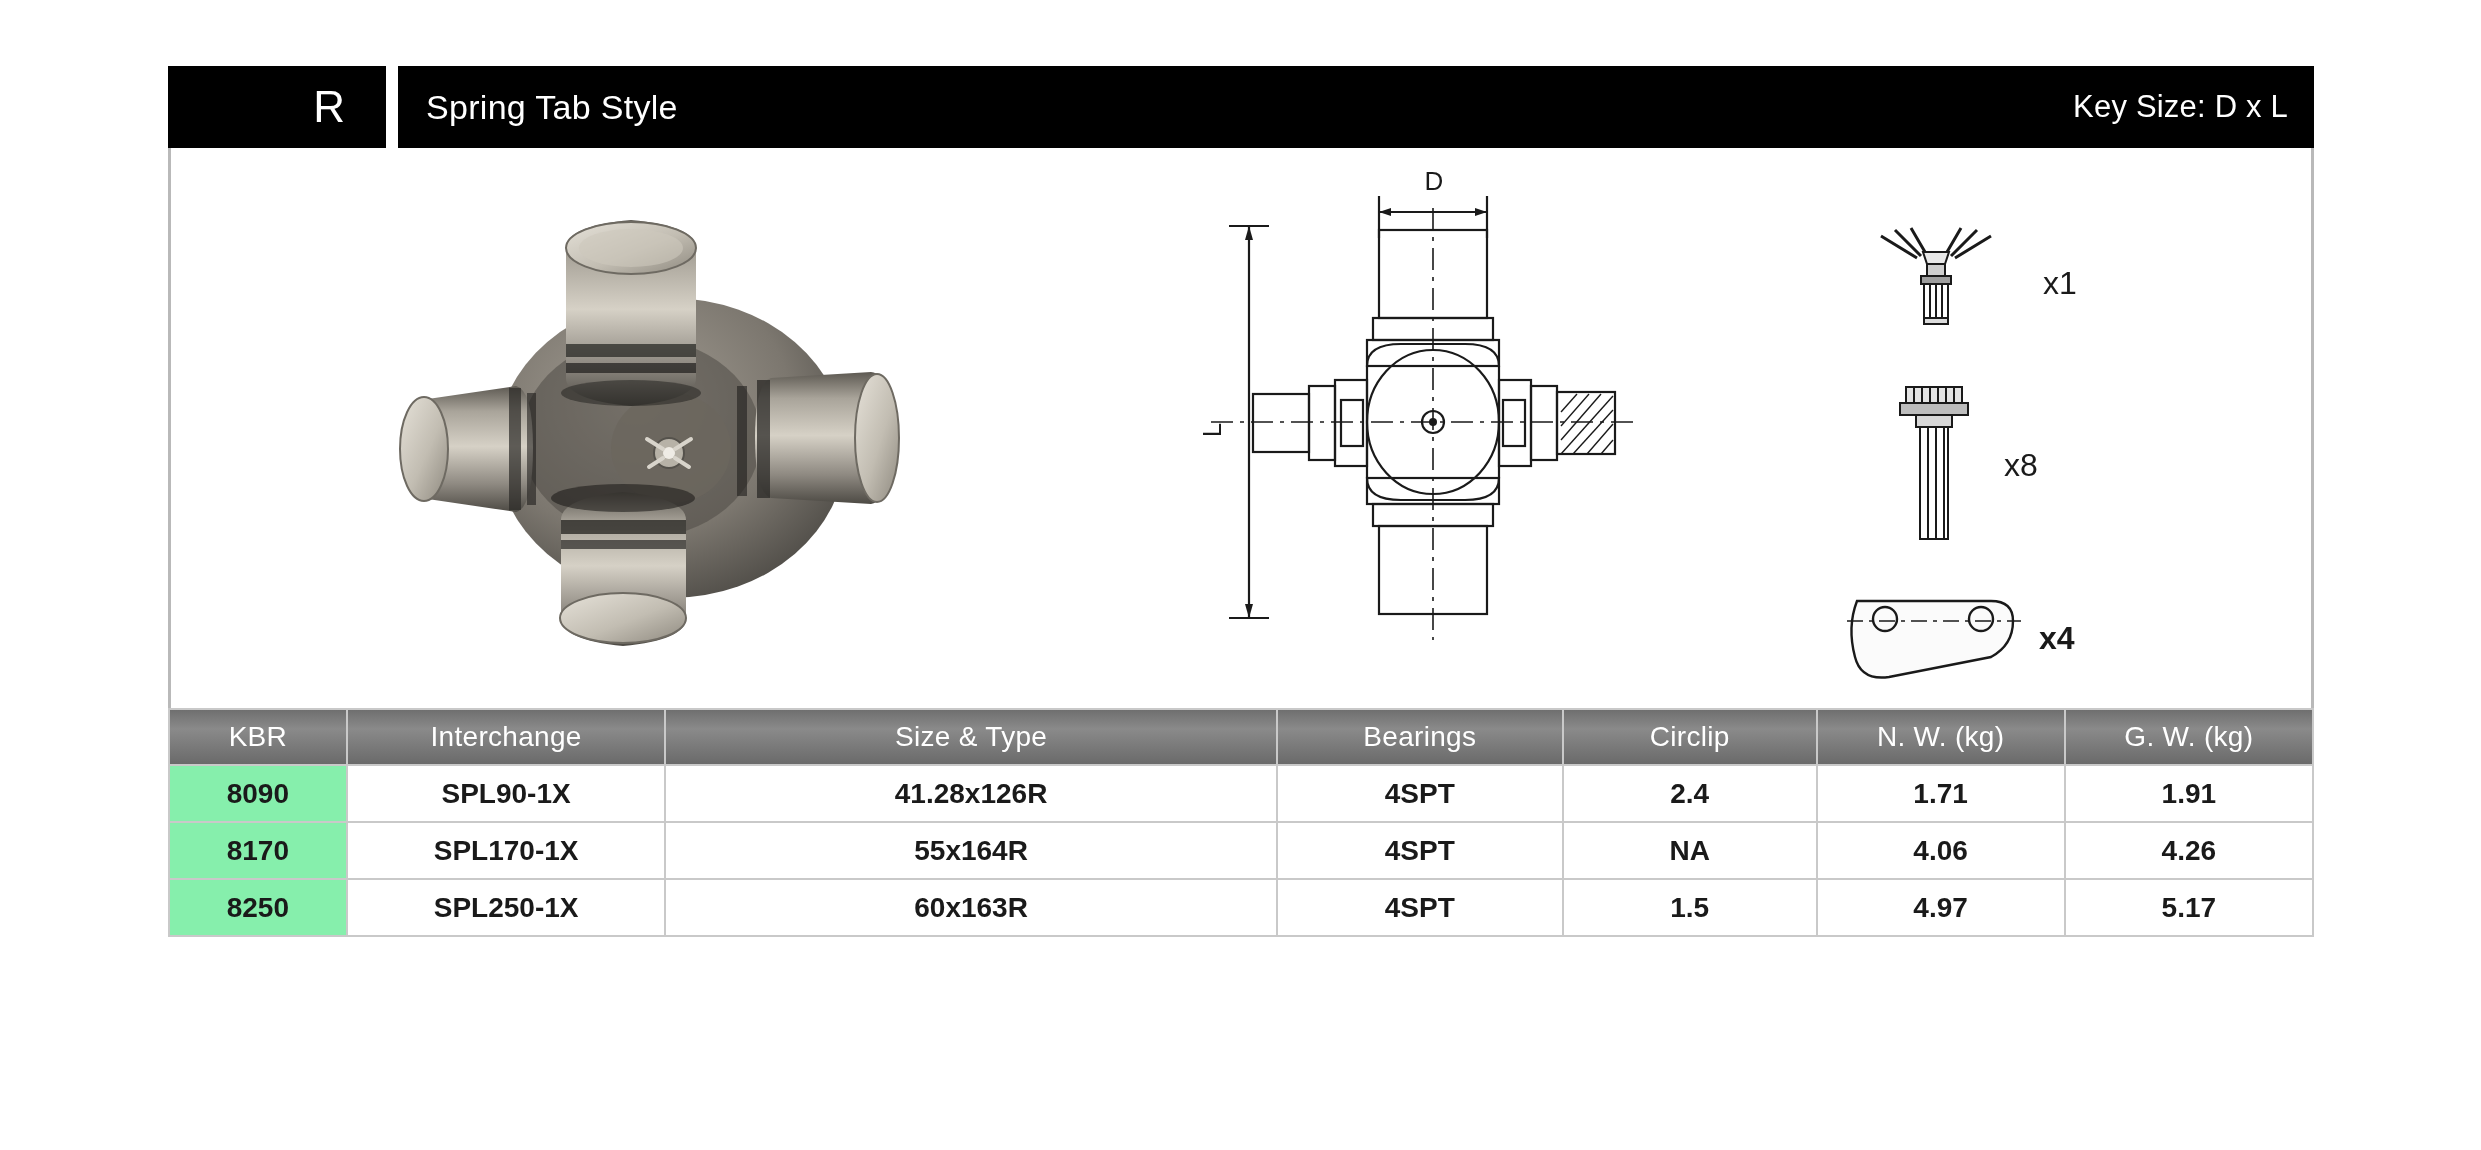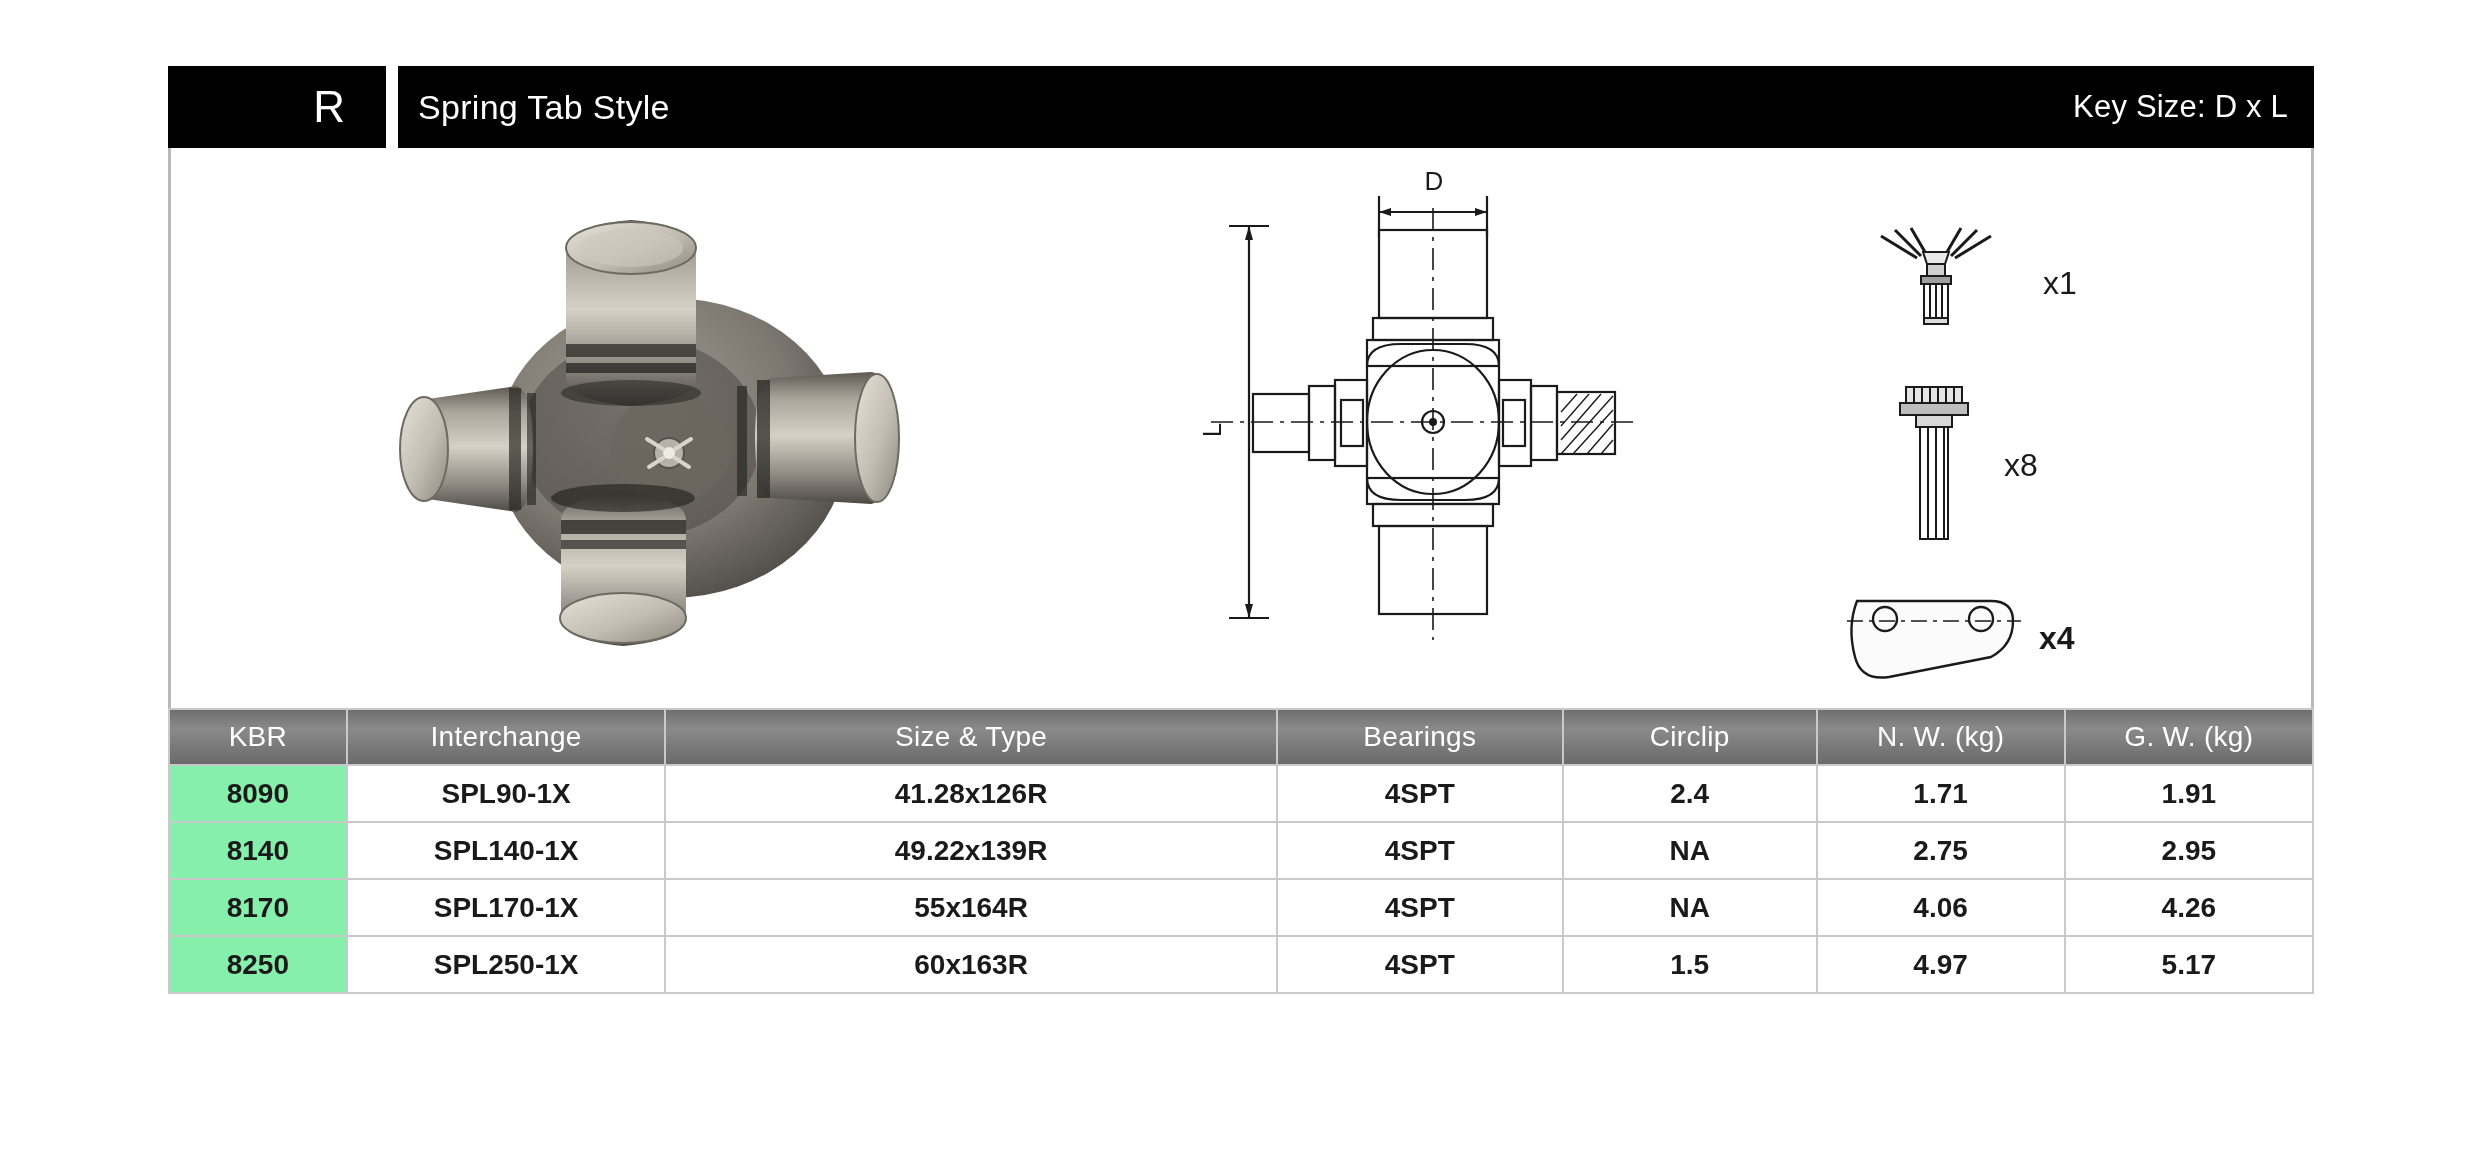--- a/index.html
+++ b/index.html
@@ -46,21 +46,21 @@
     width: 12px;
     background: #ffffff;
   }
   .header-main {
     flex: 1;
     background: #000000;
     color: #ffffff;
     display: flex;
     align-items: center;
     justify-content: space-between;
-    padding: 0 26px 0 20px;
+    padding: 0 26px 0 28px;
     box-sizing: border-box;
   }
   .header-title {
     font-size: 34px;
     font-weight: 400;
     letter-spacing: 0.3px;
   }
   .header-key {
     font-size: 31px;
     font-weight: 400;
@@ -373,29 +373,20 @@
       <tr>
         <td class="kbr-cell">8090</td>
         <td>SPL90-1X</td>
         <td>41.28x126R</td>
         <td>4SPT</td>
         <td>2.4</td>
         <td>1.71</td>
         <td>1.91</td>
       </tr>
       <tr>
-        <td class="kbr-cell">8140</td>
-        <td>SPL140-1X</td>
-        <td>49.22x139R</td>
-        <td>4SPT</td>
-        <td>NA</td>
-        <td>2.75</td>
-        <td>2.95</td>
-      </tr>
-      <tr>
         <td class="kbr-cell">8170</td>
         <td>SPL170-1X</td>
         <td>55x164R</td>
         <td>4SPT</td>
         <td>NA</td>
         <td>4.06</td>
         <td>4.26</td>
       </tr>
       <tr>
         <td class="kbr-cell">8250</td>

